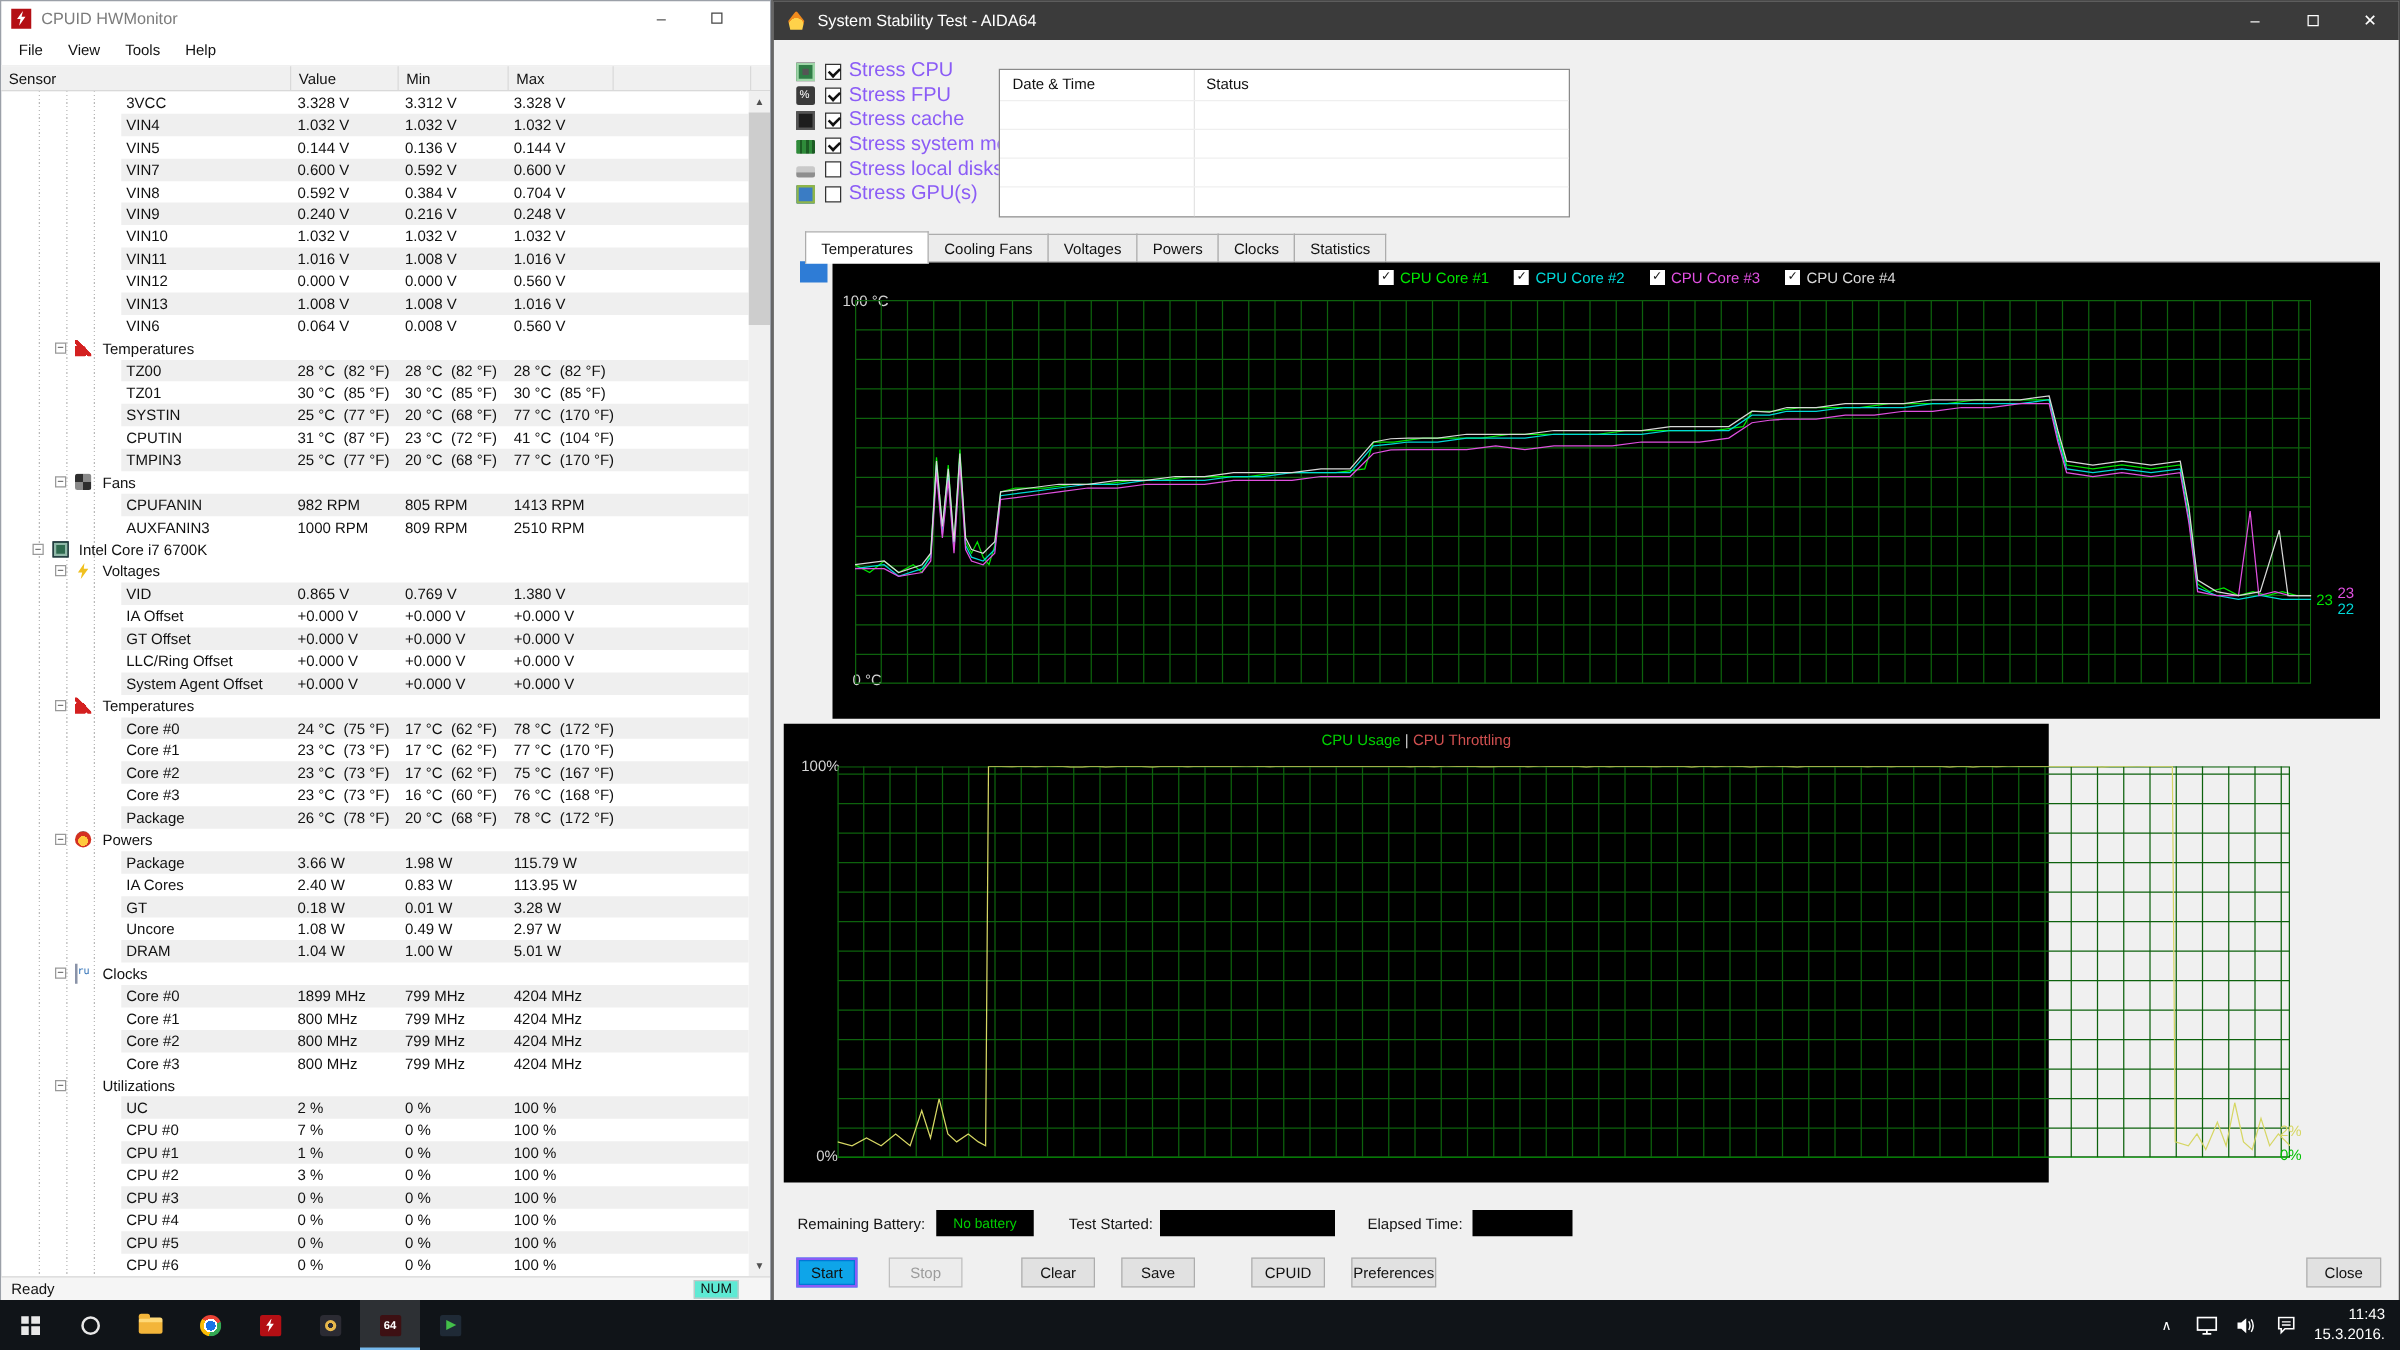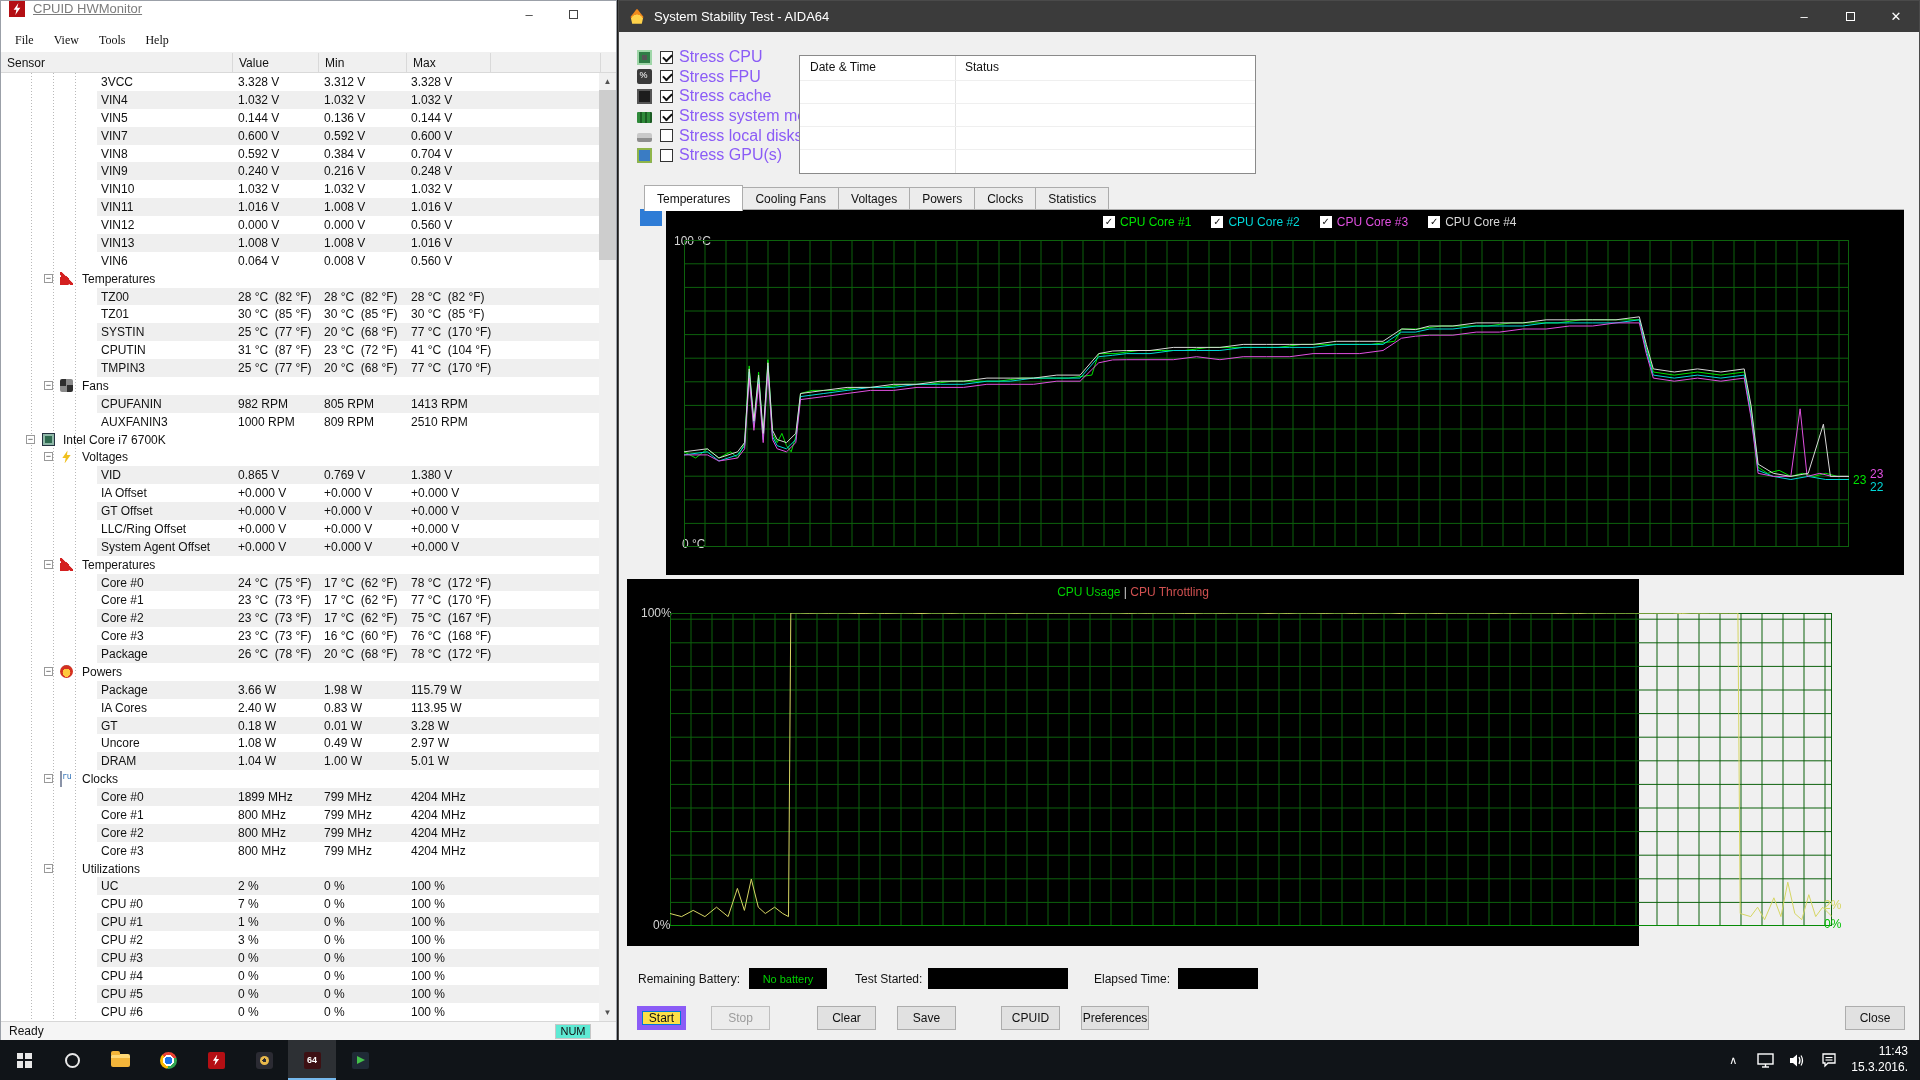--- a/index.html
+++ b/index.html
@@ -1,27 +1,27 @@
 <!DOCTYPE html>
 <html><head>
 <meta charset="utf-8">
 <style>
   * { margin:0; padding:0; box-sizing:border-box; font-family:"Liberation Sans","DejaVu Sans",sans-serif; }
   html,body { background:#000; }
   #desktop { position:relative; width:1920px; height:1080px; background:#1a1a1a; overflow:hidden; }
 
   
   #hwm { position:absolute; left:0; top:0; width:617px; height:1041px; background:#fff; border:1px solid #9ba0a8; }
-  .hwm-title { height:27px; display:flex; align-items:flex-start; padding-left:8px; color:#7c7c7c; font-size:13px; position:relative;text-decoration:underline; }
+  .hwm-title { height:27px; display:flex; align-items:center; padding-left:8px; color:#7c7c7c; font-size:13px; position:relative; }
   .hwm-appicon { width:16px; height:16px; background:#b40f14; position:relative; margin-right:8px; flex:0 0 auto; }
   .hwm-appicon .bolt { position:absolute; inset:2px; background:#fff; clip-path:polygon(62% 0,22% 56%,45% 56%,36% 100%,78% 40%,52% 40%); }
   .hwm-btn { position:absolute; top:0; width:32px; height:27px; display:flex; align-items:center; justify-content:center; color:#444; font-size:13px; }
   .maxbox { width:9px; height:9px; border:1px solid #444; display:block; }
   .menubar { height:25px; display:flex; align-items:center; font-size:12px; color:#111; padding-left:4px; border-bottom:1px solid #f0f0f0; }
-  .menu-item { padding:3px 10px;font-family:Liberation Serif, serif; }
+  .menu-item { padding:3px 10px; }
   .tbl-head { position:absolute; top:52px; left:0; width:100%; height:20px; background:#f0f0f0; border-bottom:1px solid #d9d9d9; font-size:12px; color:#111; }
   .th { position:absolute; top:0; height:100%; display:flex; align-items:center; padding-left:6px; border-right:1px solid #d9d9d9; }
   .rows { position:absolute; top:72px; left:0; right:17px; bottom:19px; overflow:hidden; font-size:12px; color:#111;
           background-image:
             repeating-linear-gradient(180deg,#b9b9b9 0 1px,transparent 1px 3px),
             repeating-linear-gradient(180deg,#b9b9b9 0 1px,transparent 1px 3px),
             repeating-linear-gradient(180deg,#b9b9b9 0 1px,transparent 1px 3px);
           background-size:1px 100%,1px 100%,1px 100%;
           background-position:30px 0,52px 0,74px 0; background-repeat:no-repeat; }
   .hrow { position:relative; height:17.887px; }
@@ -82,21 +82,21 @@
   .glegend { position:absolute; left:437px; top:5px; display:flex; gap:20px; font-size:12px; }
   .glegend .item { display:flex; align-items:center; gap:5px; }
   .gcb { width:12px; height:12px; background:#fff; color:#111; font-size:10px; line-height:12px; text-align:center; }
   .ylab { position:absolute; color:#d4d4d4; font-size:12px; white-space:pre; }
   .g2title { position:absolute; left:0; right:0; top:6px; text-align:center; font-size:12px; }
   .endlab { position:absolute; font-size:12px; white-space:pre; }
   .blue-ind { position:absolute; left:21px; top:208px; width:22px; height:17px; background:#2e7cd6; }
   .inforow { position:absolute; font-size:12px; color:#111; }
   .blackbox { position:absolute; background:#000; height:21px; display:flex; align-items:center; justify-content:center; font-size:11px; }
   .abtn { position:absolute; height:24px; background:#e1e1e1; border:1px solid #adadad; font-size:12px; color:#111; display:flex; align-items:center; justify-content:center; }
-  .abtn.focused { background:#fde047; border:5px solid #8b5cf6; box-shadow:inset 0 0 0 1px #0078d7; }
+  .abtn.focused { background:#0ea5e9; border:2px solid #8b5cf6; box-shadow:inset 0 0 0 1px #0078d7; }
   .abtn.disabled { color:#9c9c9c; background:#ececec; border-color:#bfbfbf; }
 
   
   #taskbar { position:absolute; left:0; top:1040px; width:1920px; height:40px; background:#101418; display:flex; }
   .tb-btn { width:48px; height:40px; display:flex; align-items:center; justify-content:center; position:relative; }
   .tb-btn.active { background:rgba(255,255,255,.12); box-shadow:inset 0 -2px 0 #76b9ed; }
   .win-glyph { width:15px; height:15px; display:grid; grid-template-columns:1fr 1fr; grid-template-rows:1fr 1fr; gap:2px; }
   .win-glyph span { background:#e8e8e8; }
   .ic-circle { width:15px; height:15px; border:2px solid #e8e8e8; border-radius:50%; }
   .ic-folder { width:19px; height:13px; background:linear-gradient(180deg,#ffd977 0 30%,#f3b53a 31%); border-radius:2px; position:relative; }

